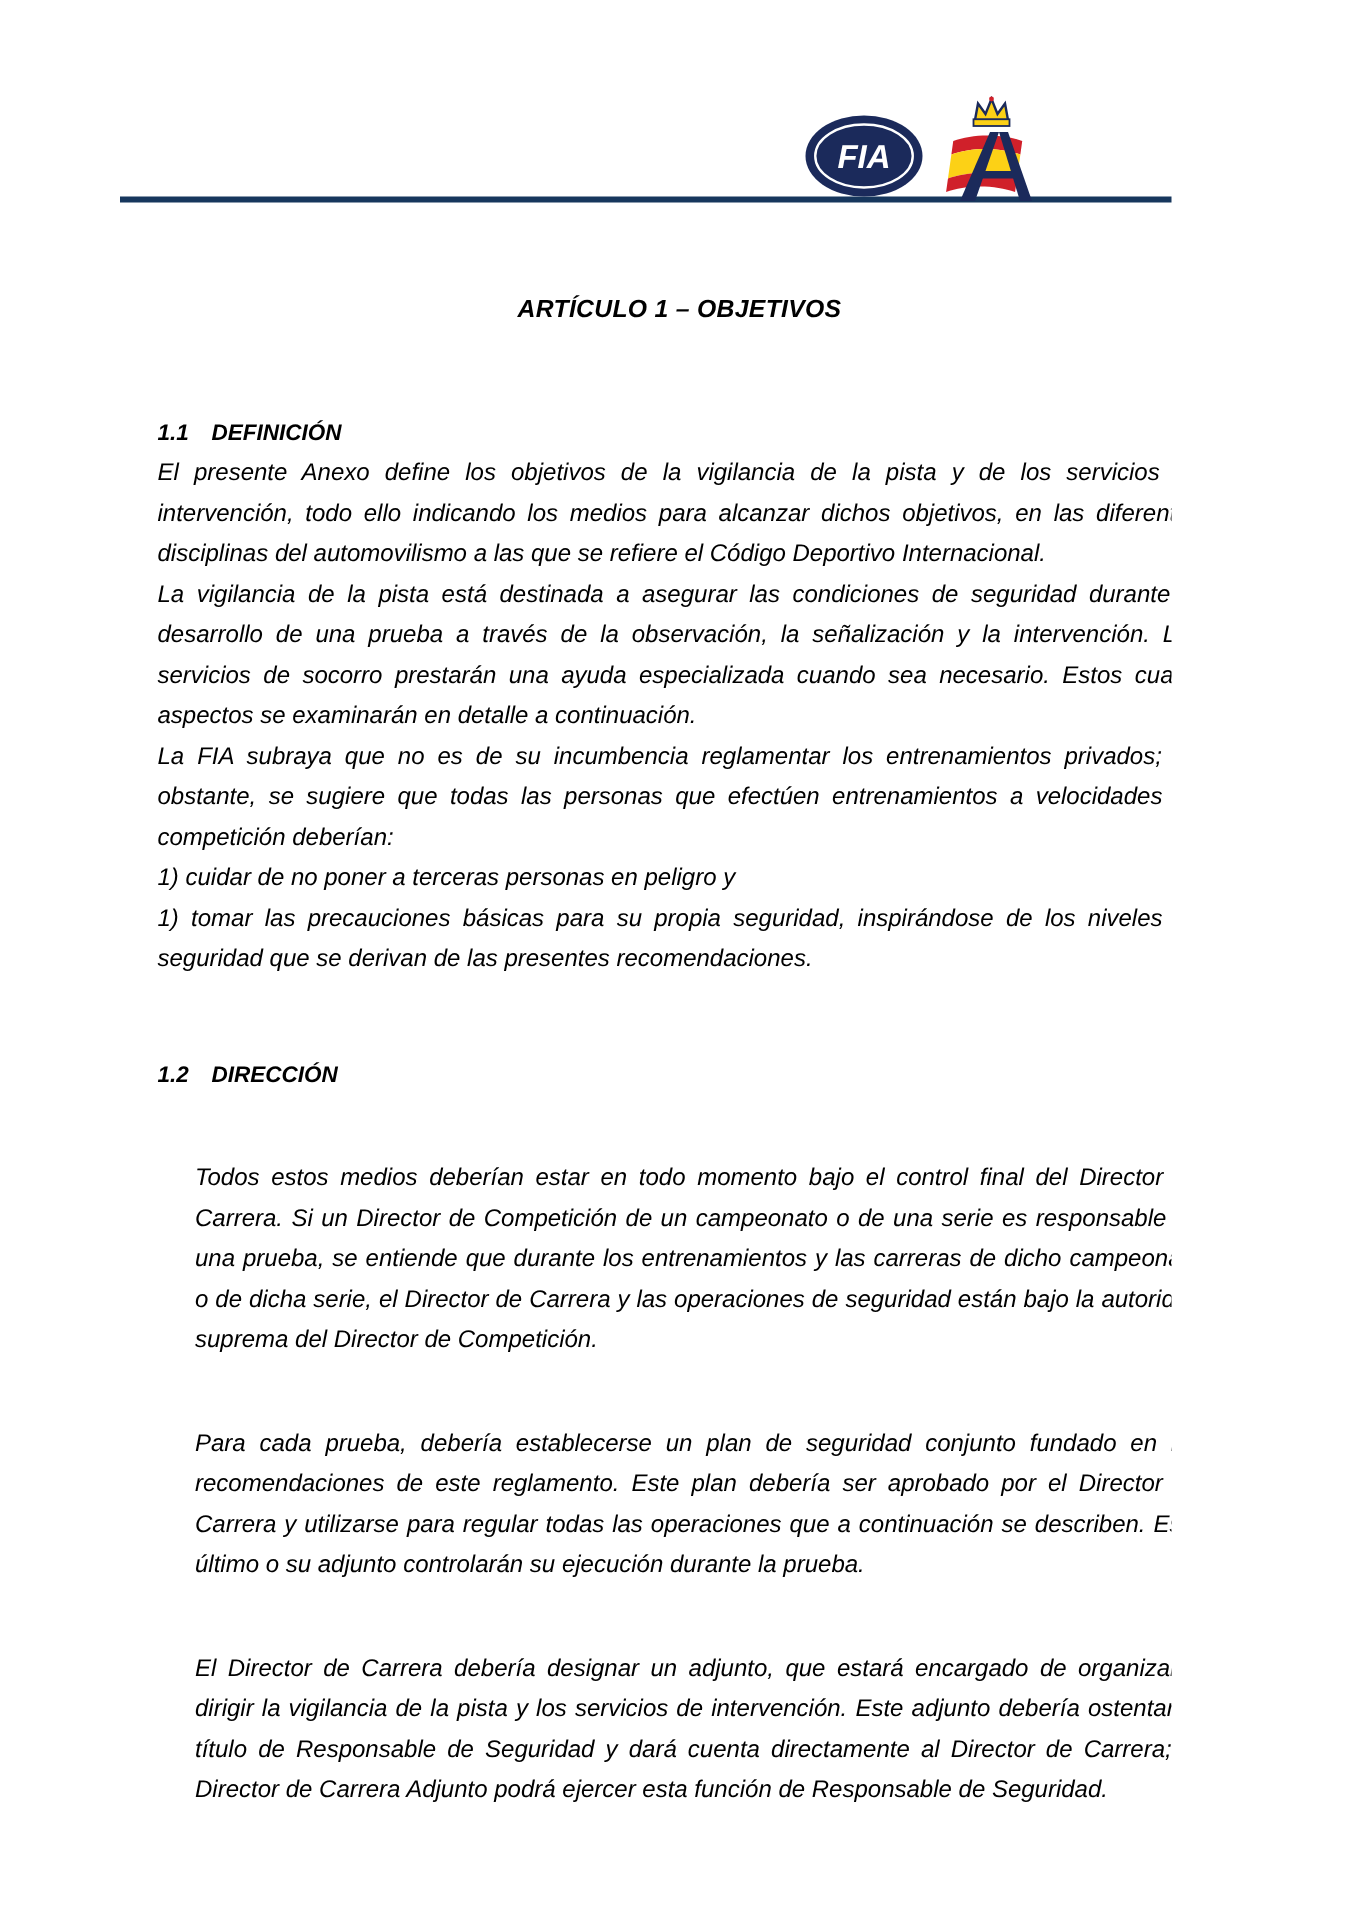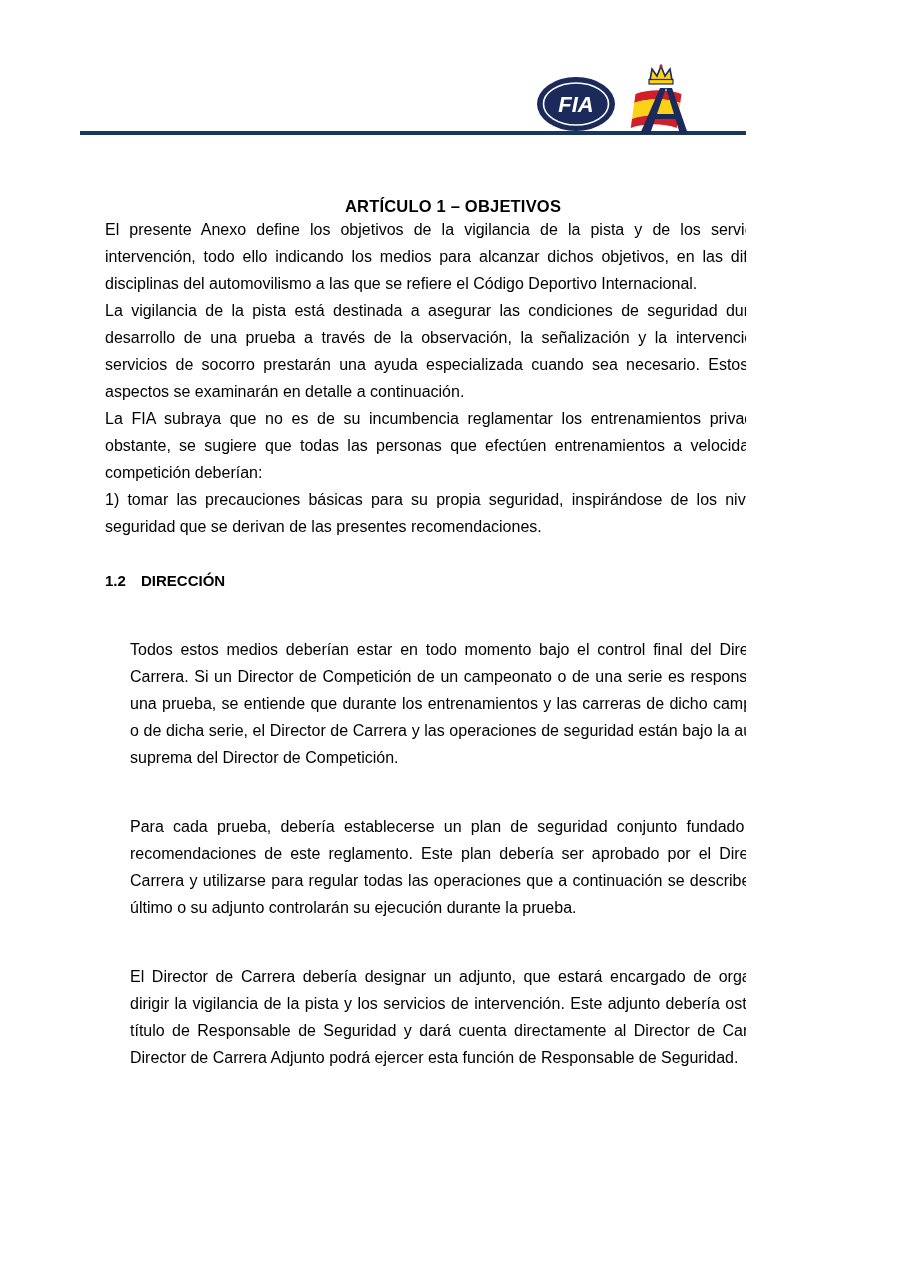--- a/index.html
+++ b/index.html
@@ -12,20 +12,21 @@
     height: 1280px;
     font-family: "Liberation Sans", sans-serif;
     color: #000000;
   }
   .page {
     position: relative;
     width: 746px;
     height: 1280px;
     background: #ffffff;
     overflow: hidden;
+    padding-left: 35px;
   }
   .header-rule {
     position: absolute;
     left: 80px;
     top: 131px;
     width: 722px;
     height: 4px;
     background: #17375d;
   }
   .logo-fia {
@@ -40,41 +41,42 @@
     left: 626px;
     top: 62px;
     width: 68px;
     height: 76px;
   }
   .content {
     position: absolute;
     left: 105px;
     top: 196px;
     width: 696px;
+    font-style: italic;
   }
   .doc-title {
     margin: 0;
     font-size: 16.5px;
     font-weight: bold;
     text-align: center;
     line-height: 20px;
     letter-spacing: 0.2px;
   }
   .section-heading {
     margin: 0;
     font-size: 15px;
     font-weight: bold;
     line-height: 27px;
   }
   .section-heading .sec-num {
     display: inline-block;
     min-width: 36px;
   }
   .sec-1 .section-heading { margin-top: 59px; }
-  .sec-2 .section-heading { margin-top: 27px; }
+  .sec-2 .section-heading { margin-top: 50px; }
   .section-body p {
     margin: 0;
     font-size: 16px;
     line-height: 27px;
     text-align: justify;
   }
   .sec-2 .section-body p {
     padding-left: 25px;
     margin-top: 42px;
   }
@@ -111,24 +113,28 @@
       <path d="M40 26 L46 26 L62 72 L54 72 Z" fill="#1b2a5b"></path>
       <rect x="26" y="52" width="26" height="5" fill="#1b2a5b"></rect>
     </svg>
   </span>
 
   <div class="content">
 
     <h1 class="doc-title">ARTÍCULO 1 – OBJETIVOS</h1>
 
     <section class="sec-1">
+      <h2 class="section-heading">
+        <span class="sec-num">1.1</span><span>DEFINICIÓN</span>
+      </h2>
       <div class="section-body">
         <p>El presente Anexo define los objetivos de la vigilancia de la pista y de los servicios de intervención, todo ello indicando los medios para alcanzar dichos objetivos, en las diferentes disciplinas del automovilismo a las que se refiere el Código Deportivo Internacional.</p>
         <p>La vigilancia de la pista está destinada a asegurar las condiciones de seguridad durante el desarrollo de una prueba a través de la observación, la señalización y la intervención. Los servicios de socorro prestarán una ayuda especializada cuando sea necesario. Estos cuatro aspectos se examinarán en detalle a continuación.</p>
         <p>La FIA subraya que no es de su incumbencia reglamentar los entrenamientos privados; no obstante, se sugiere que todas las personas que efectúen entrenamientos a velocidades de competición deberían:</p>
+        <p>1) cuidar de no poner a terceras personas en peligro y</p>
         <p>1) tomar las precauciones básicas para su propia seguridad, inspirándose de los niveles de seguridad que se derivan de las presentes recomendaciones.</p>
       </div>
     </section>
 
     <section class="sec-2">
       <h2 class="section-heading">
         <span class="sec-num">1.2</span><span>DIRECCIÓN</span>
       </h2>
       <div class="section-body">
         <p>Todos estos medios deberían estar en todo momento bajo el control final del Director de Carrera. Si un Director de Competición de un campeonato o de una serie es responsable de una prueba, se entiende que durante los entrenamientos y las carreras de dicho campeonato o de dicha serie, el Director de Carrera y las operaciones de seguridad están bajo la autoridad suprema del Director de Competición.</p>

